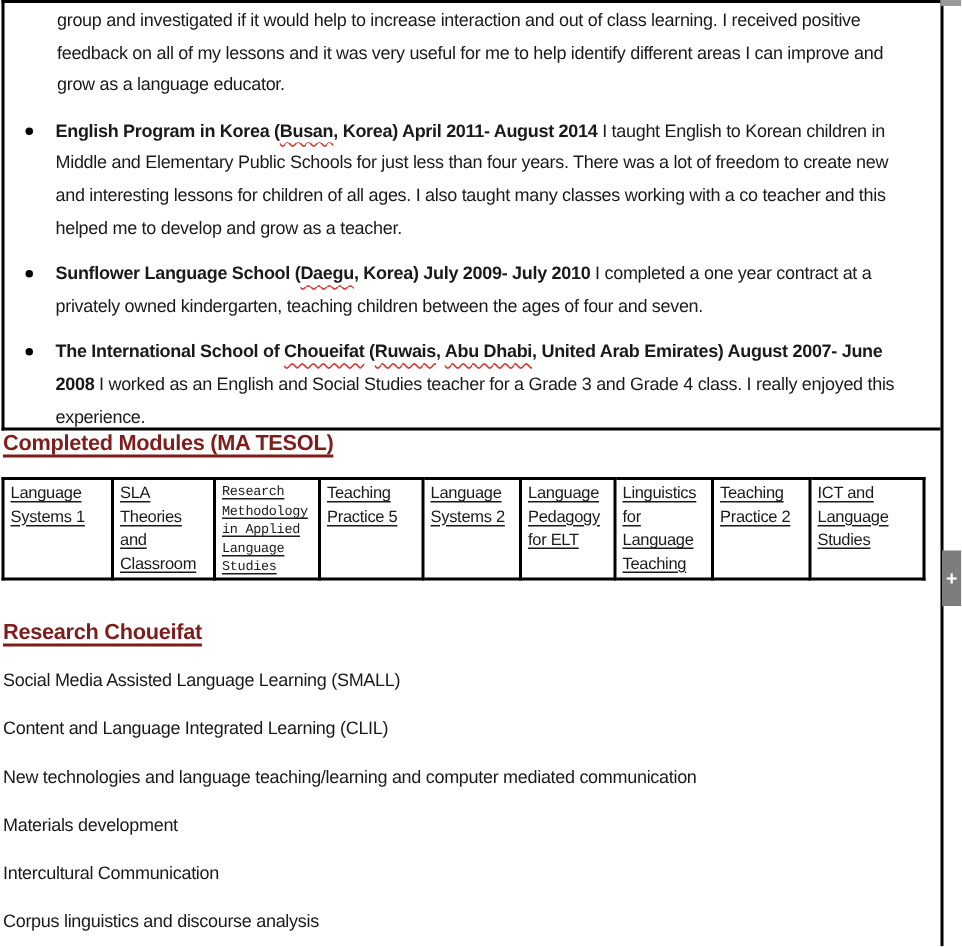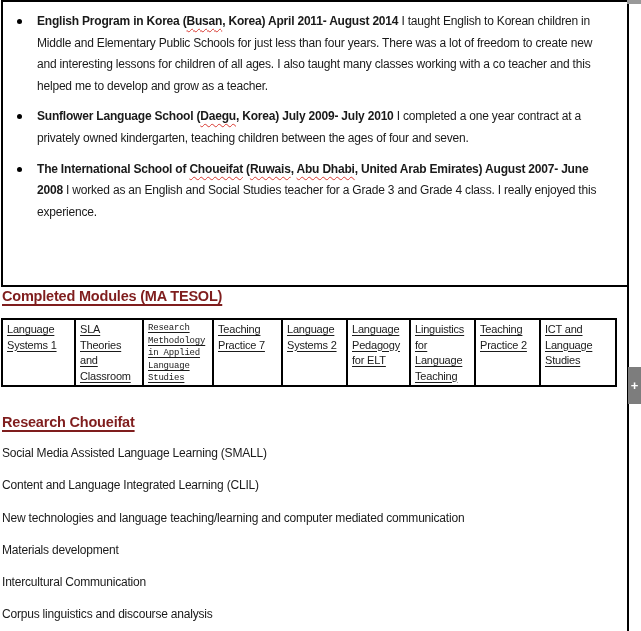--- a/index.html
+++ b/index.html
@@ -130,20 +130,21 @@
     line-height: 14px;
     margin-bottom: 18.3px;
   }
 </style>
 </head>
 <body>
 
 <div class="viewport">
 
   <div class="experience-box">
+    <p class="doc-text intro">group and investigated if it would help to increase interaction and out of class learning. I received positive feedback on all of my lessons and it was very useful for me to help identify different areas I can improve and grow as a language educator.</p>
 
     <div class="bullet doc-text">
       <span class="dot"></span><span class="b">English Program in Korea (</span><span class="b sp">Busan</span><span class="b">, Korea) April 2011- August 2014</span><span> I taught English to Korean children in Middle and Elementary Public Schools for just less than four years.  There was a lot of freedom to create new and interesting lessons for children of all ages. I also taught many classes working with a co teacher and this helped me to develop and grow as a teacher.</span>
     </div>
 
     <div class="bullet doc-text">
       <span class="dot"></span><span class="b">Sunflower Language School (</span><span class="b sp">Daegu</span><span class="b">, Korea) July 2009- July 2010</span><span> I completed a one year contract at a privately owned kindergarten, teaching children between the ages of four and seven.</span>
     </div>
 
     <div class="bullet doc-text">
@@ -163,21 +164,21 @@
         <col style="width:63px">
       <col style="width:65px">
         <col style="width:65px">
         <col style="width:76px">
     </colgroup>
     <tbody>
         <tr>
       <td><span>Language Systems 1</span></td>
       <td><span>SLA Theories and Classroom</span></td>
       <td class="small"><span>Research Methodology in Applied Language Studies</span></td>
-      <td><span>Teaching Practice 7</span></td>
+      <td><span>Teaching Practice 5</span></td>
       <td><span>Language Systems 2</span></td>
       <td><span>Language Pedagogy for ELT</span></td>
       <td><span>Linguistics for Language Teaching</span></td>
       <td><span>Teaching Practice 2</span></td>
       <td><span>ICT and Language Studies</span></td>
     </tr>
   </tbody>
     </table>
 
   <h2 class="section-heading" id="research-heading">Research Choueifat</h2>

